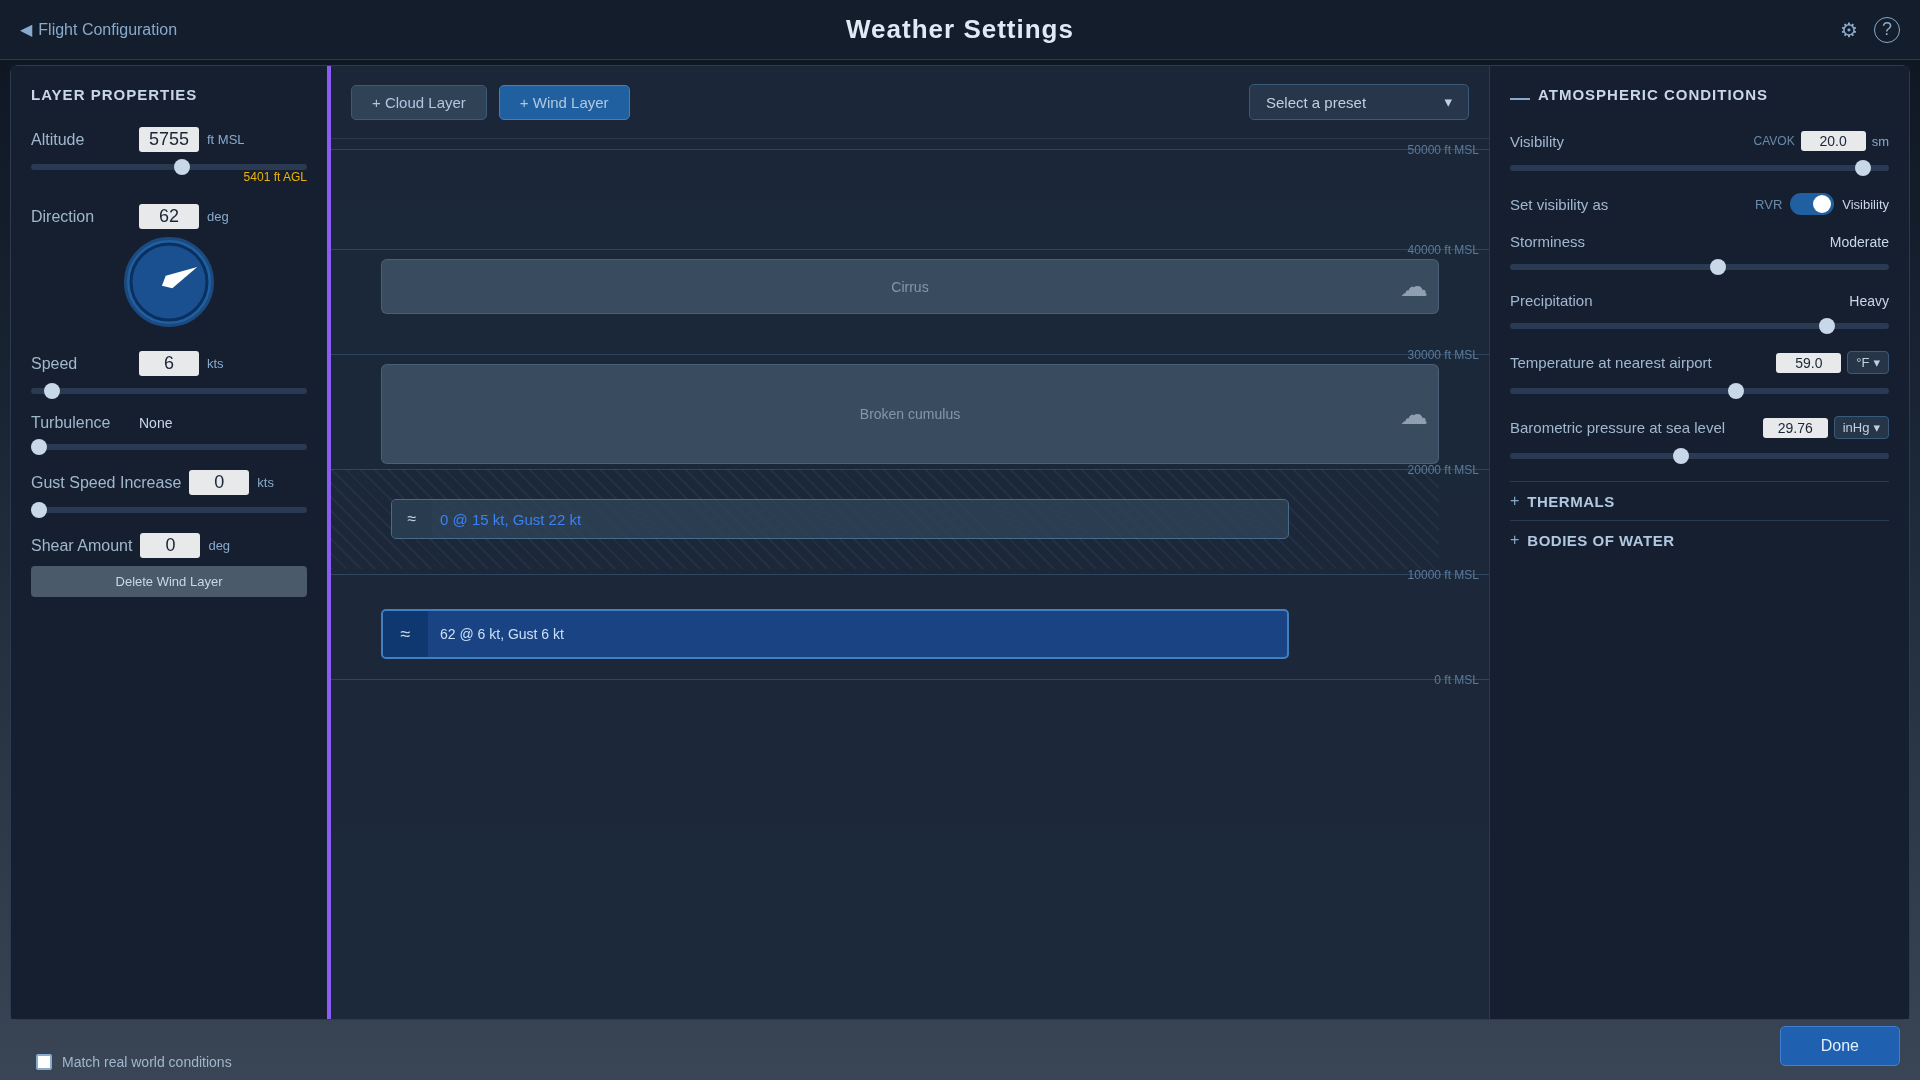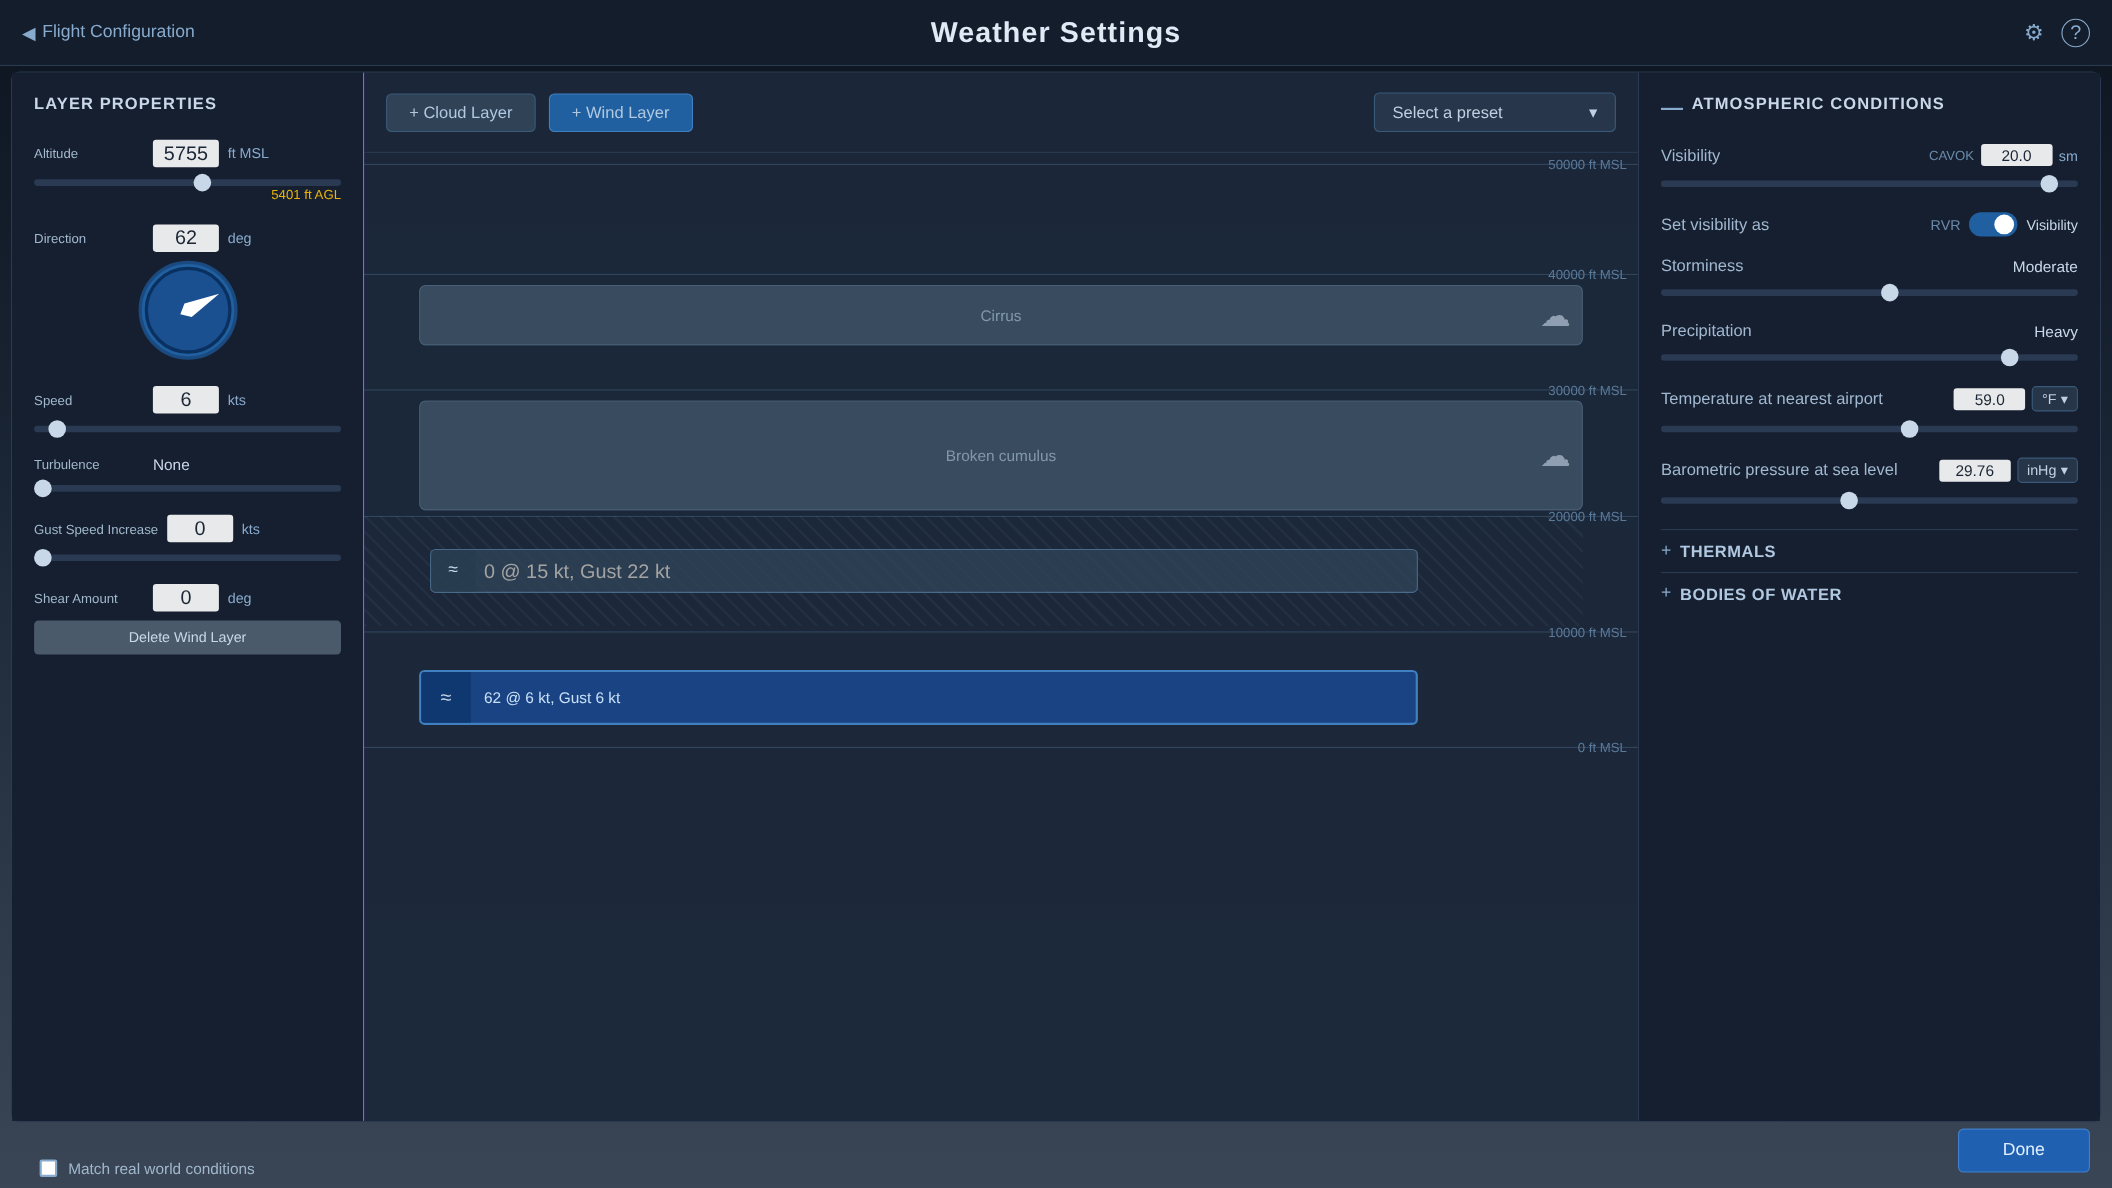--- a/index.html
+++ b/index.html
@@ -72,21 +72,21 @@
       border-radius: 8px;
       display: flex;
       z-index: 5;
       border: 1px solid #2a3a52;
     }
 
     
     .left-panel {
       width: 320px;
       background: rgba(22, 32, 48, 0.98);
-      border-right: 1px solid #8b5cf6;
+      border-right: 4px solid #8b5cf6;
       padding: 20px 20px;
       flex-shrink: 0;
       display: flex;
       flex-direction: column;
       gap: 16px;
     }
 
     .section-title {
       font-size: 15px;
       font-weight: 700;
@@ -96,21 +96,21 @@
     }
 
     .prop-row {
       display: flex;
       align-items: center;
       gap: 8px;
       margin-bottom: 4px;
     }
 
     .prop-label {
-      font-size: 12px;
+      font-size: 16px;
       color: #a0b8cc;
       min-width: 100px;
     }
 
     .prop-input {
       background: rgba(255,255,255,0.9);
       color: #1a2535;
       border: none;
       border-radius: 3px;
       padding: 2px 6px;
@@ -569,21 +569,21 @@
       </div>
 
       <div class="altitude-line" style="top: 330px;">
         <span class="altitude-label">20000 ft MSL</span>
       </div>
 
       <div style="position:absolute;top:330px;left:0;right:50px;height:100px;background:repeating-linear-gradient(45deg,rgba(80,110,140,0.12),rgba(80,110,140,0.12) 2px,transparent 2px,transparent 10px);"></div>
 
       <div style="position:absolute;top:360px;left:60px;right:200px;height:40px;display:flex;align-items:center;gap:8px;background:rgba(50,70,90,0.7);border:1px solid #4a6a8a;border-radius:5px;">
         <div style="width:40px;height:100%;background:rgba(40,60,80,0.8);display:flex;align-items:center;justify-content:center;border-radius:4px 0 0 4px;font-size:16px;">≈</div>
-        <span style="font-size:18px;color:#a3a3a3;">0 @ 15 kt, Gust 22 kt</span>
+        <span style="font-size:15px;color:#3b82f6;">0 @ 15 kt, Gust 22 kt</span>
       </div>
 
       <div class="altitude-line" style="top: 435px;">
         <span class="altitude-label">10000 ft MSL</span>
       </div>
 
       <div style="position:absolute;top:470px;left:50px;right:200px;height:50px;display:flex;align-items:center;gap:0;background:rgba(25,70,140,0.9);border:2px solid #4080c0;border-radius:5px;">
         <div style="width:45px;height:100%;background:rgba(15,55,110,0.9);display:flex;align-items:center;justify-content:center;border-radius:3px 0 0 3px;font-size:18px;">≈</div>
         <span style="font-size:14px;color:#c8e0f8;font-weight:500;padding-left:12px;">62 @ 6 kt, Gust 6 kt</span>
       </div>

